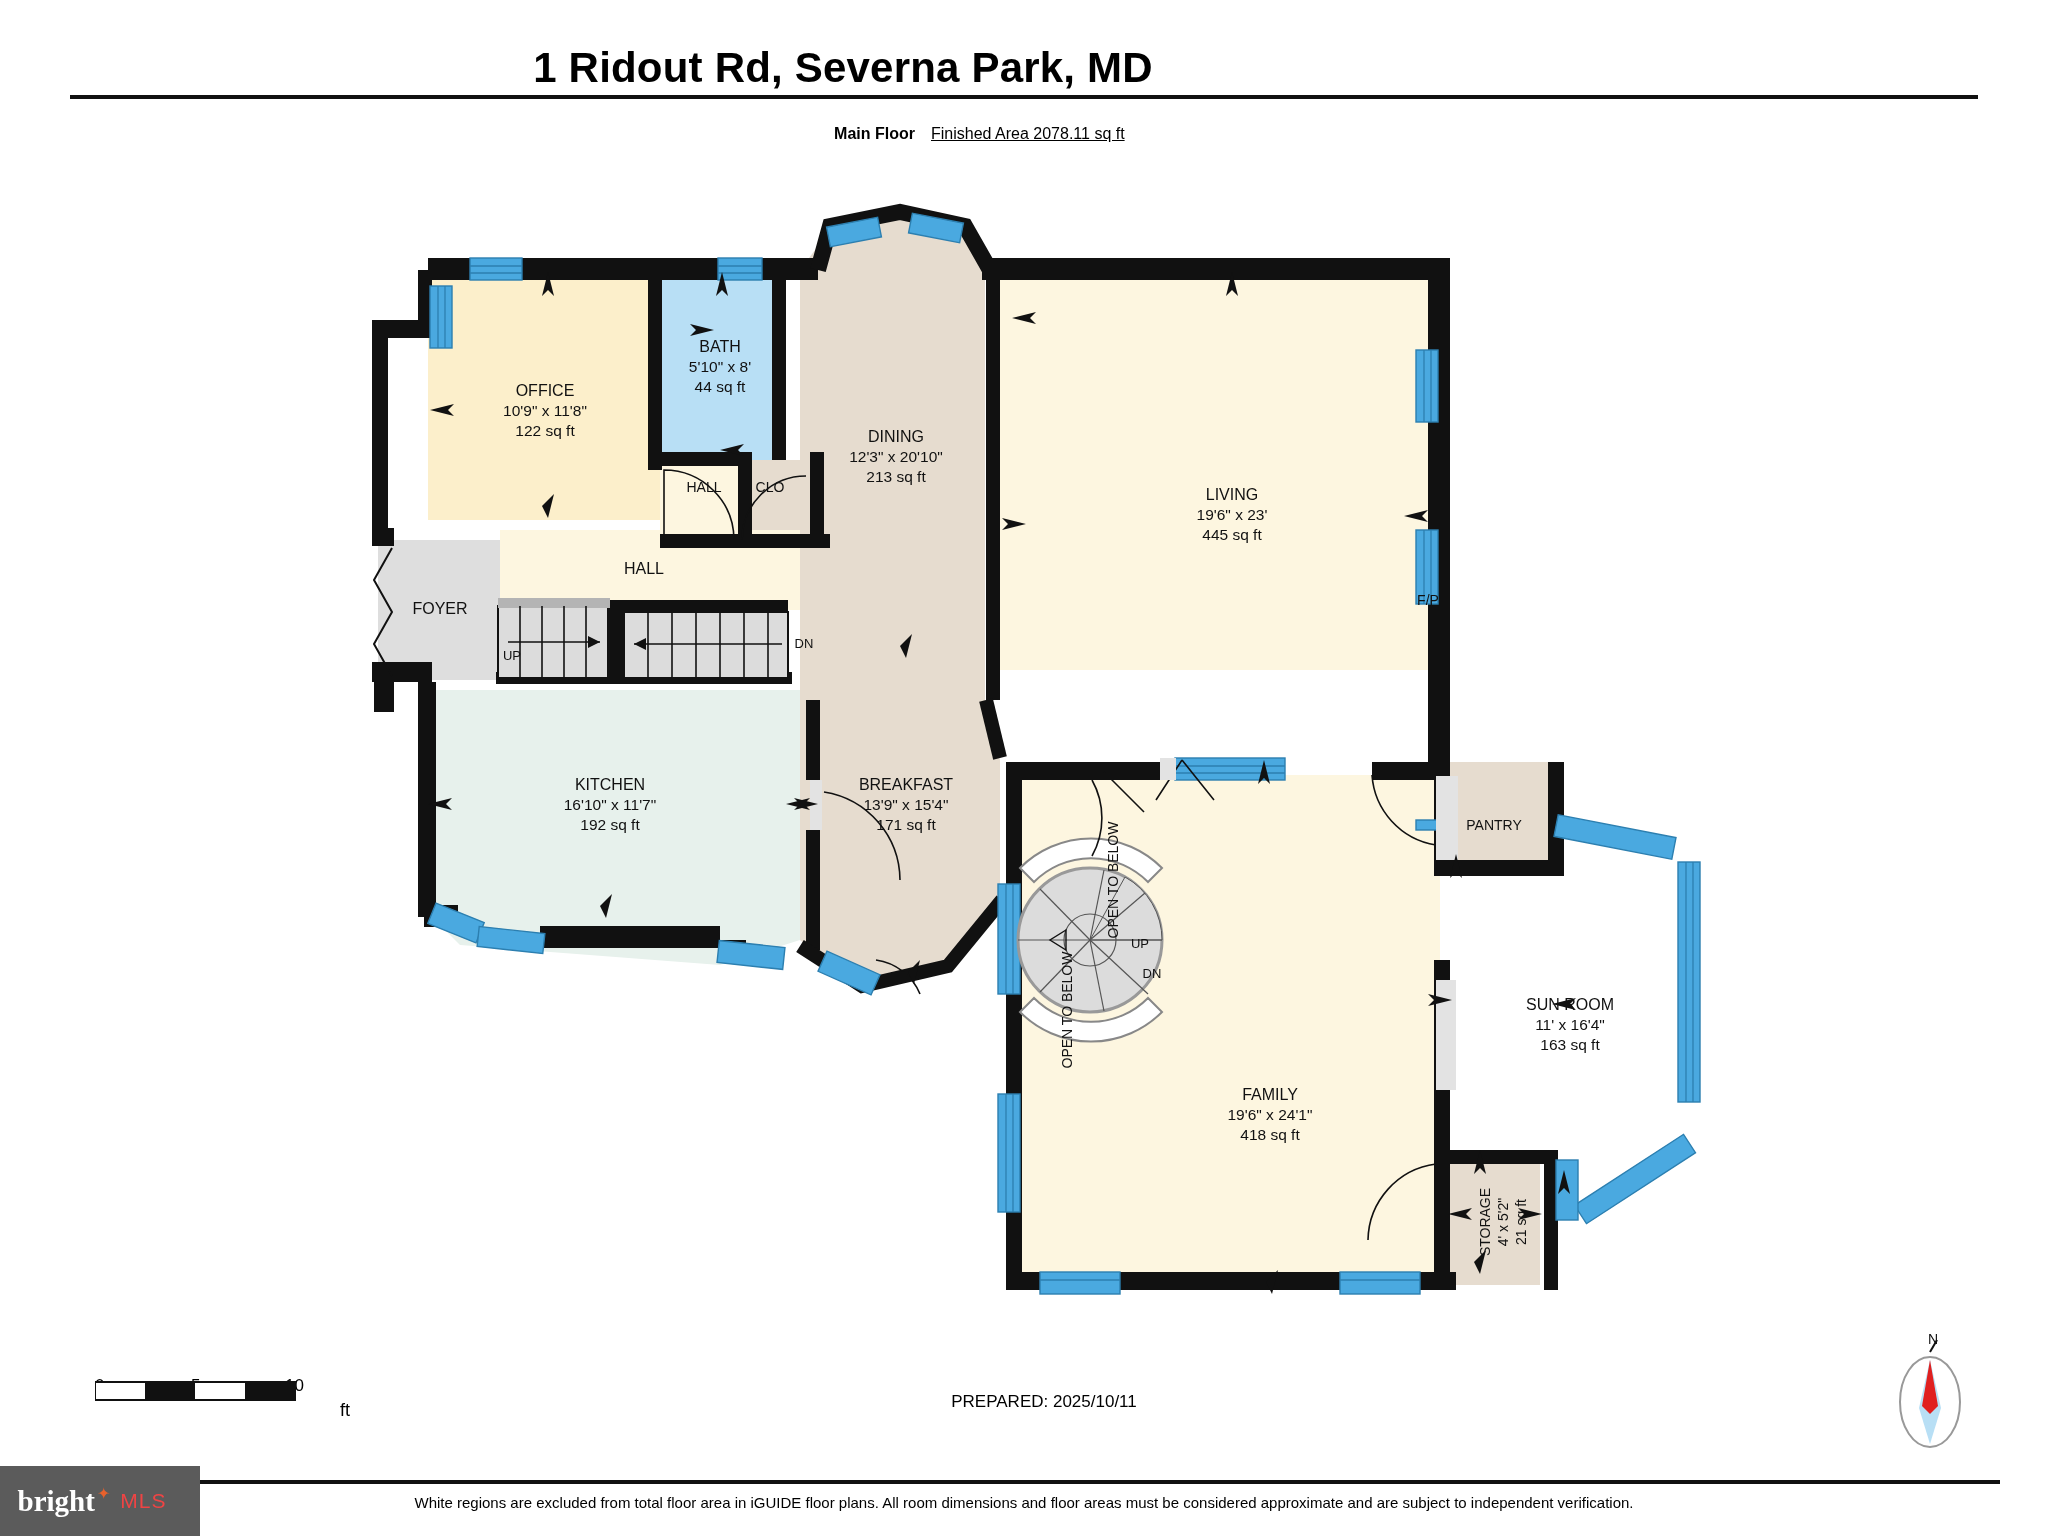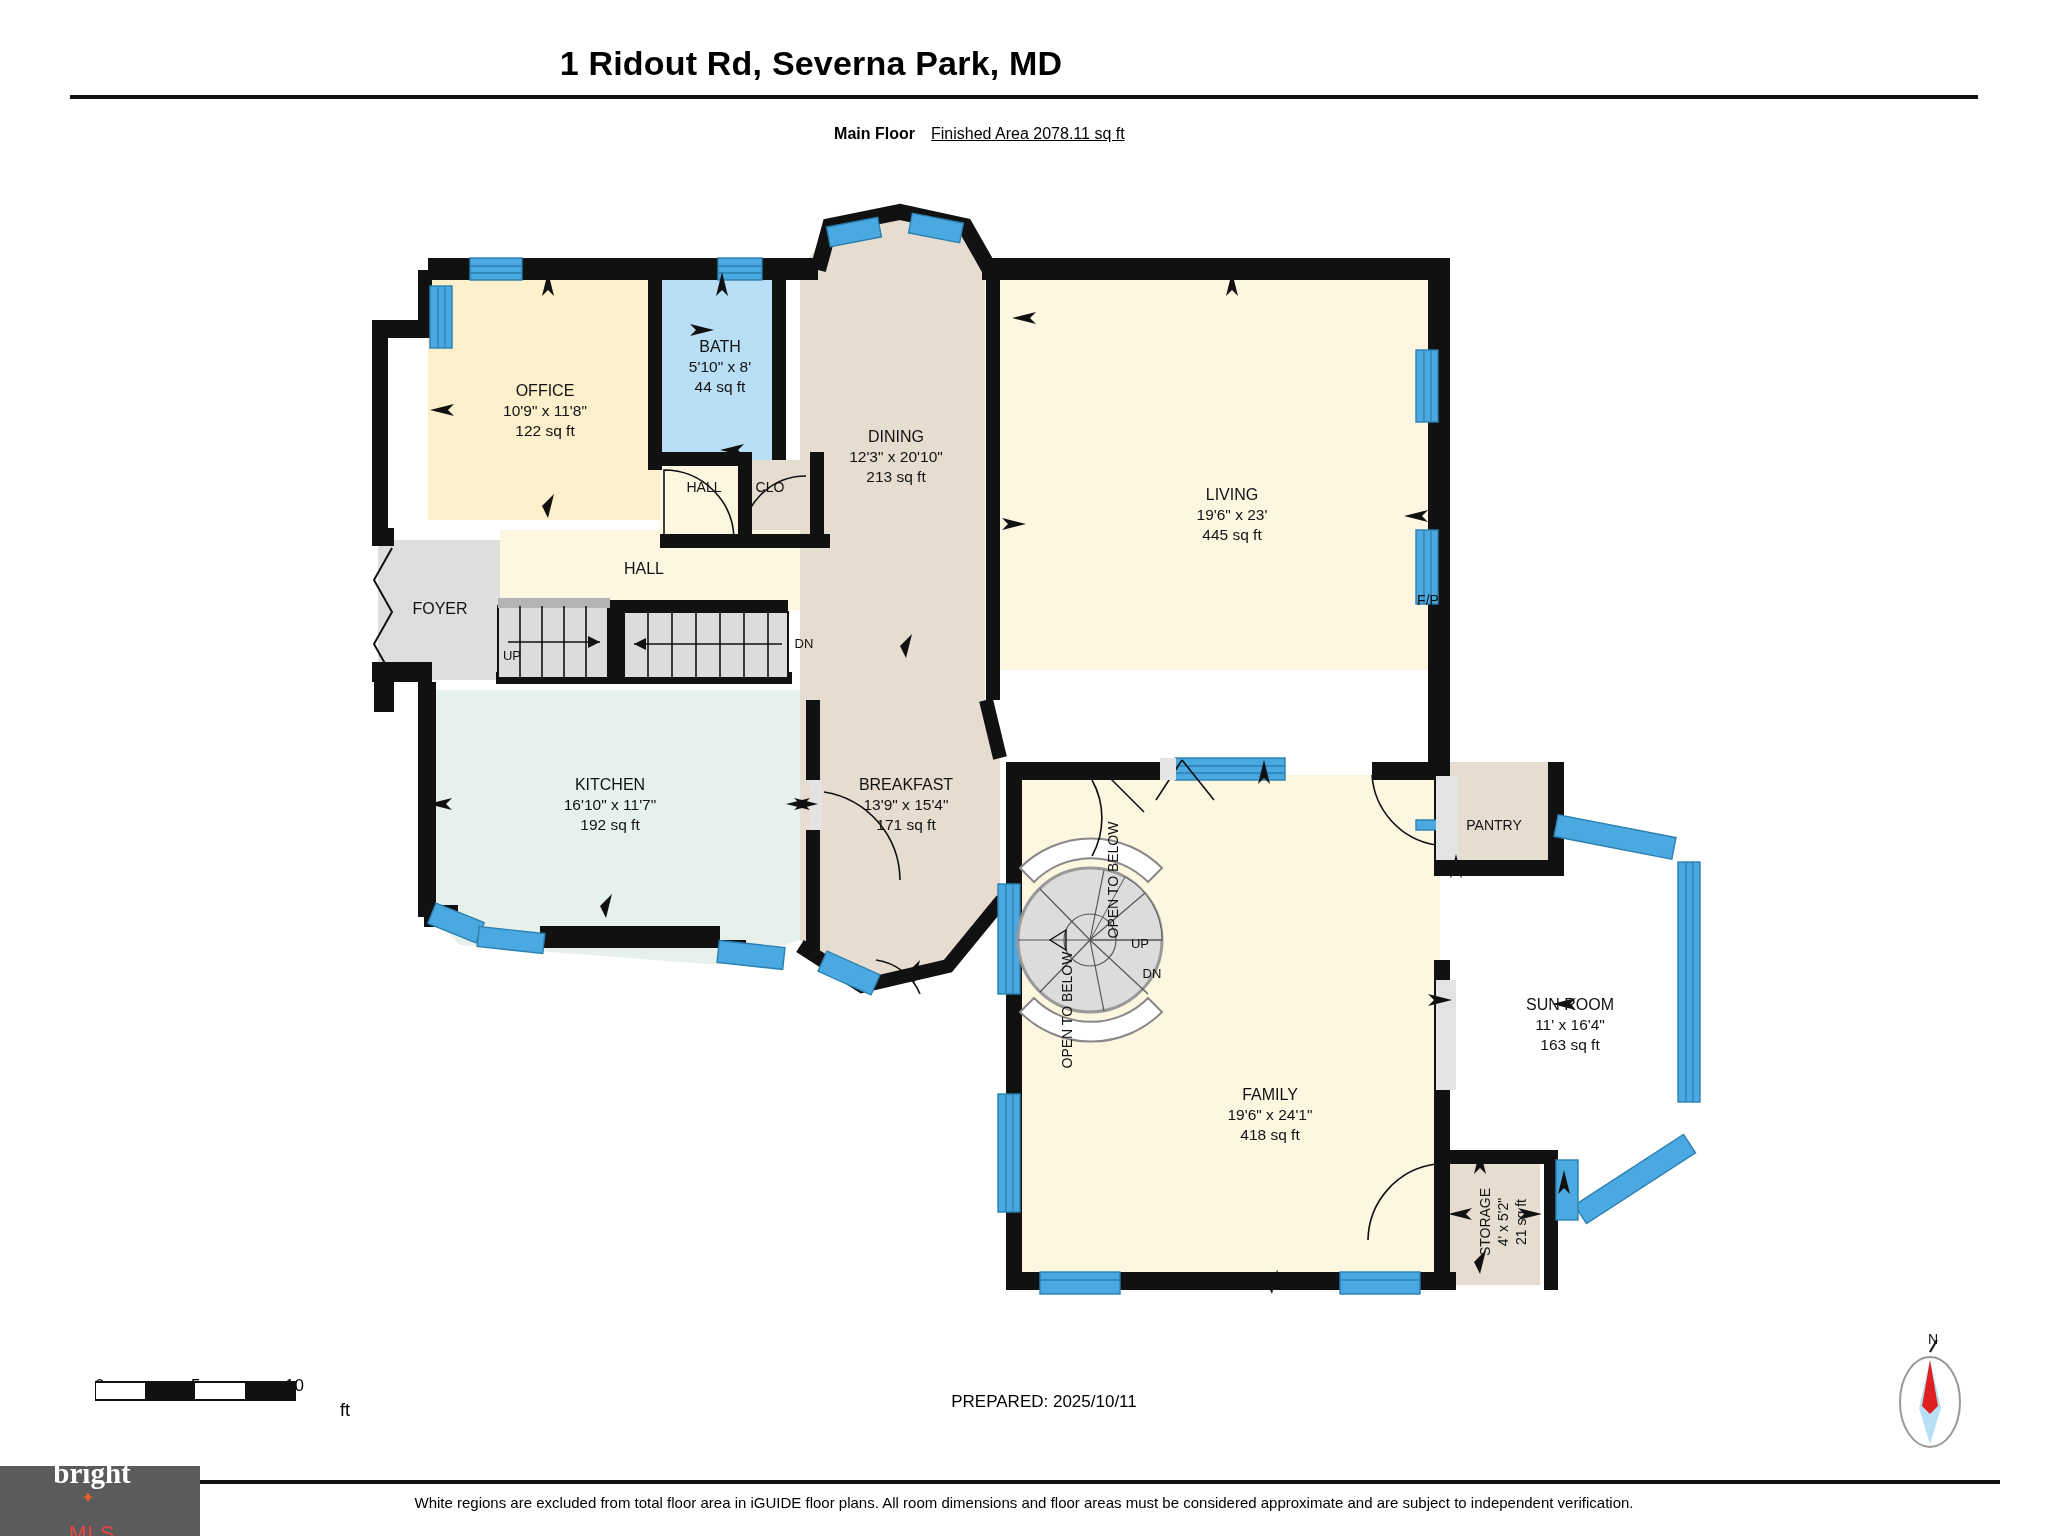--- a/index.html
+++ b/index.html
@@ -1,21 +1,21 @@
 <!DOCTYPE html>
 <html><head>
 <meta charset="utf-8">
 <style>
   html,body{margin:0;padding:0;background:#ffffff;}
   body{width:2048px;height:1536px;position:relative;overflow:hidden;
        font-family:"Liberation Sans","DejaVu Sans",sans-serif;color:#000;}
 
   
   #title{position:absolute;left:0;top:44px;width:1622px;text-align:center;
-         font-size:34px;font-weight:bold;letter-spacing:.2px;}
+         font-size:42px;font-weight:bold;letter-spacing:.2px;padding-left:32px;}
   #hrule-top{position:absolute;left:70px;top:95px;width:1908px;height:4px;background:#111;}
   #areas{position:absolute;left:0;top:120px;width:2048px;}
   .area-row{display:flex;justify-content:center;align-items:baseline;font-size:16px;line-height:27px;}
   .area-lbl{font-weight:bold;width:128px;text-align:right;margin-right:16px;}
   .area-val{width:330px;text-align:left;text-decoration:underline;}
 
   
   #plan{position:absolute;left:0;top:0;width:2048px;height:1536px;}
   #plan svg{position:absolute;left:0;top:0;}
 
@@ -29,21 +29,21 @@
   
   #scalebar{position:absolute;left:95px;top:1380px;}
   #scalenums{position:absolute;left:95px;top:1376px;width:200px;height:22px;font-size:17px;}
   #scalenums span{position:absolute;top:0;}
   #ftlabel{position:absolute;left:340px;top:1400px;font-size:18px;}
   #prepared{position:absolute;left:0;top:1392px;width:2048px;text-align:center;font-size:17px;padding-left:20px;}
   #hrule-bot{position:absolute;left:48px;top:1480px;width:1952px;height:4px;background:#111;}
   #disclaimer{position:absolute;left:0;top:1494px;width:2048px;text-align:center;font-size:15px;}
   #logo{position:absolute;left:0;top:1466px;width:200px;height:70px;background:#5b5b5b;}
   #logo-txt{position:absolute;left:0;top:1466px;width:184px;height:70px;
-            display:flex;align-items:center;justify-content:center;gap:6px;flex-direction:column;}
+            display:flex;align-items:center;justify-content:center;gap:6px;}
   #logo-bright{font-size:29px;font-weight:bold;color:#fff;font-family:"Liberation Serif",serif;}
   #logo-mls{font-size:21px;color:#ef4444;letter-spacing:1px;}
   #logo-spark{color:#e8612c;font-size:16px;position:relative;top:-8px;left:-4px;}
   #compass{position:absolute;left:1885px;top:1330px;}
 </style>
 </head>
 <body>
 
 <div id="title">1 Ridout Rd, Severna Park, MD</div>
 <div id="hrule-top"></div>

